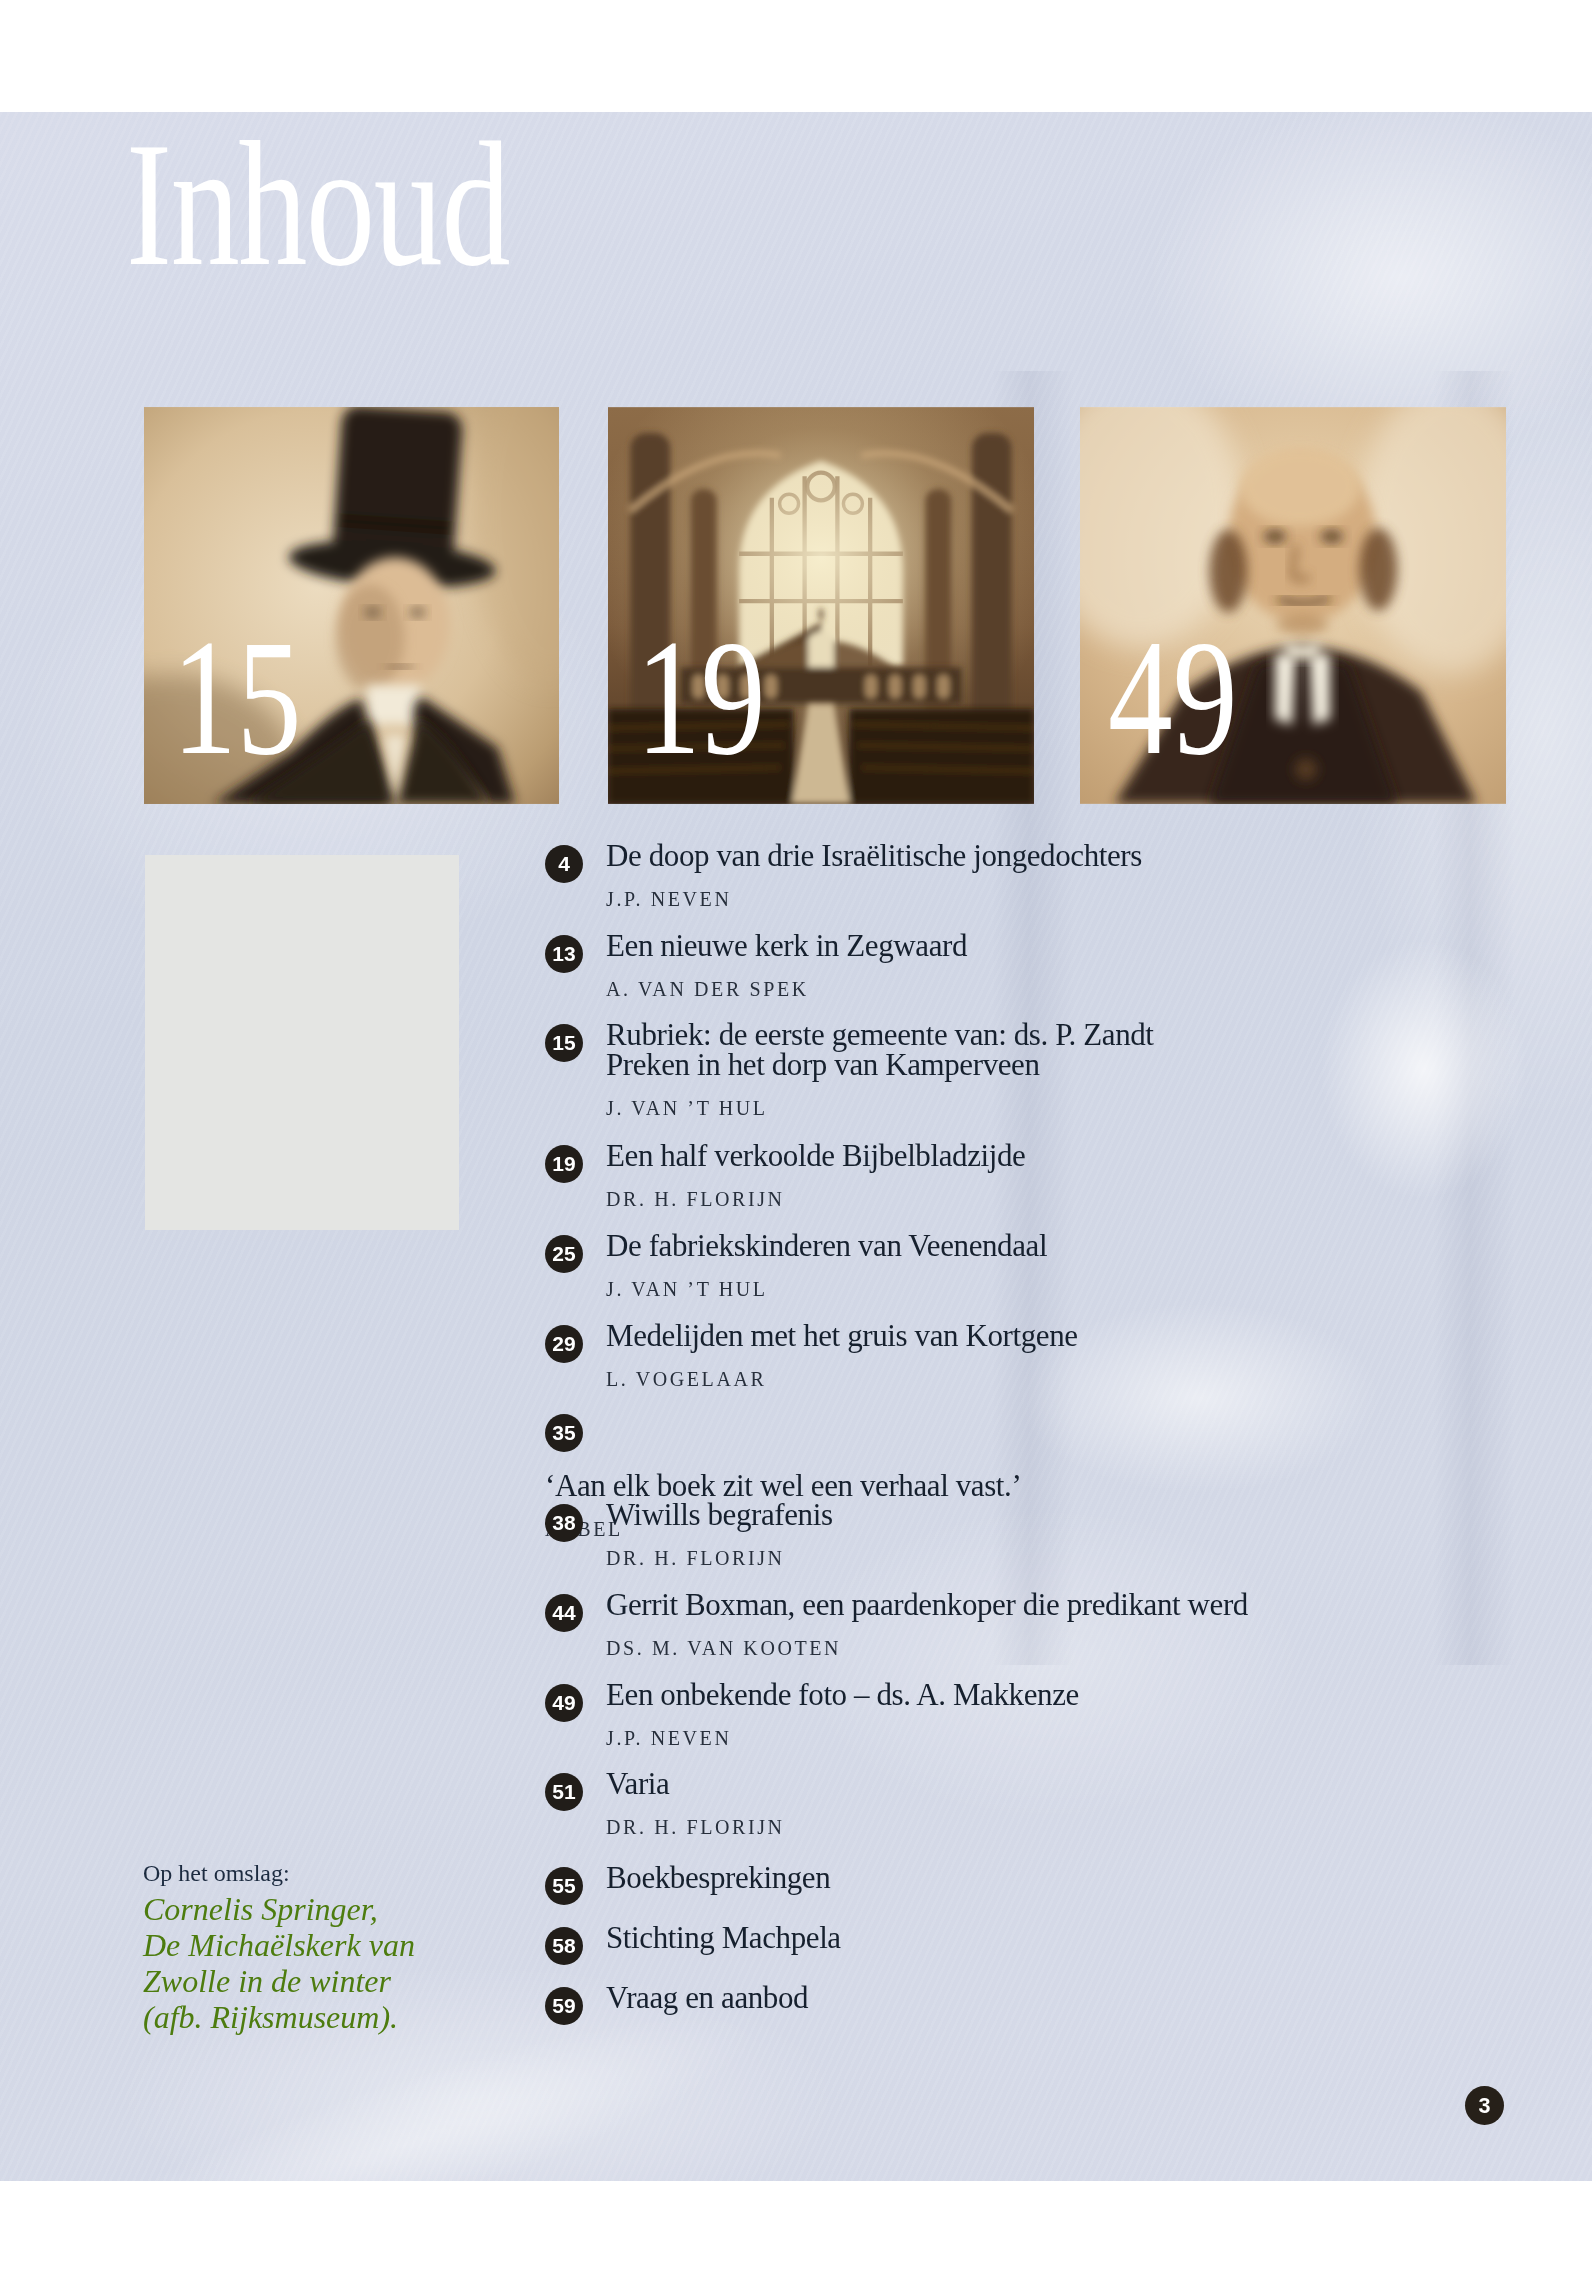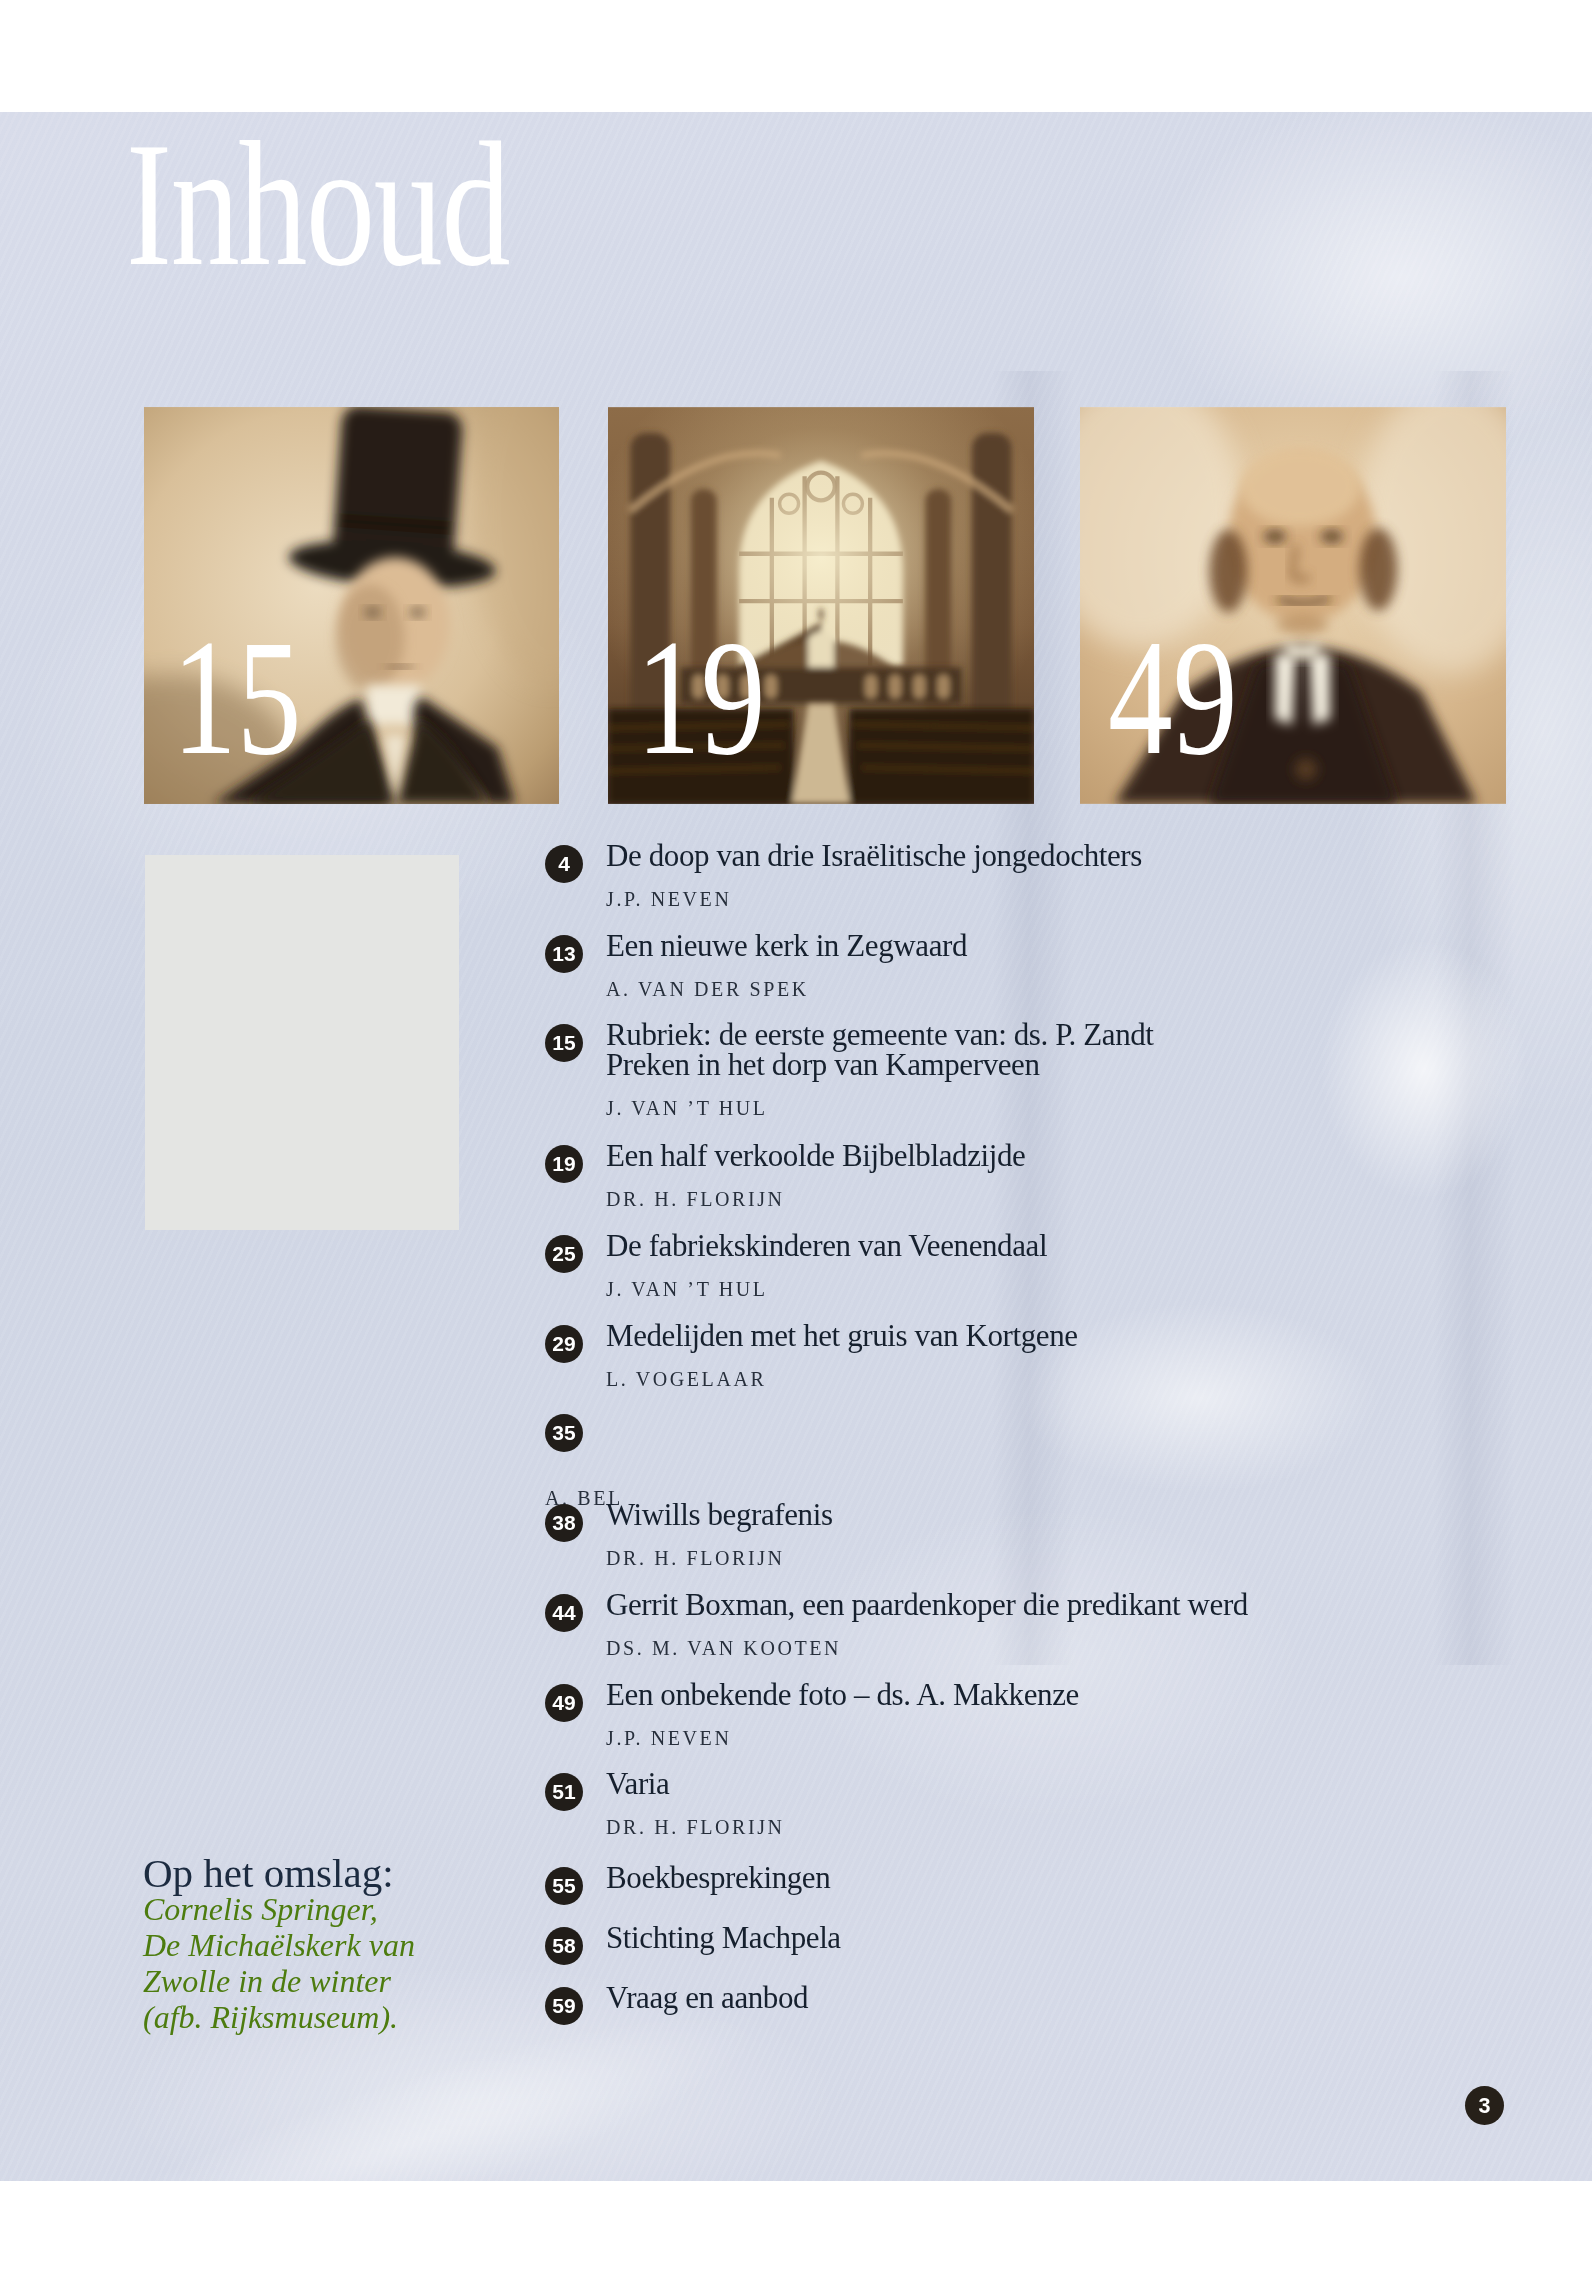--- a/index.html
+++ b/index.html
@@ -56,21 +56,21 @@
     font-family:"Liberation Sans", sans-serif;font-weight:bold;font-size:21px;
     display:flex;align-items:center;justify-content:center;}
   .etxt{display:block;}
   .etitle{font-size:31px;line-height:40px;letter-spacing:-0.4px;color:#16202e;
     margin-top:-9.5px;white-space:nowrap;}
   .eauthor{font-size:20px;line-height:21px;letter-spacing:2.6px;color:#272f3c;
     margin-top:13px;white-space:nowrap;}
 
   
   .cover-note{position:absolute;left:143px;top:1855px;}
-  .cover-label{font-size:41px;line-height:36px;color:#1c2b40;}
+  .cover-label{font-size:24px;line-height:36px;color:#1c2b40;}
   .cover-line{font-size:32px;line-height:36px;font-style:italic;color:#4d7c0f;}
 
   
   .folio{position:absolute;left:1465px;top:2086px;width:39px;height:39px;border-radius:50%;
     background:#262019;color:#ffffff;
     font-family:"Liberation Sans", sans-serif;font-weight:bold;font-size:21.6px;
     display:flex;align-items:center;justify-content:center;}
 </style>
 </head>
 <body>
@@ -290,20 +290,21 @@
       <li class="entry" style="top: 1325px;">
         <span class="badge">29</span>
         <div class="etxt">
           <div class="etitle">Medelijden met het gruis van Kortgene</div>
           <div class="eauthor">L. VOGELAAR</div>
         </div>
       </li>
       <li class="entry" style="top: 1414px; flex-direction: column;">
         <span class="badge">35</span>
         <div class="etxt">
+          <div class="etitle">‘Aan elk boek zit wel een verhaal vast.’</div>
           <div class="eauthor">A. BEL</div>
         </div>
       </li>
       <li class="entry" style="top: 1504px;">
         <span class="badge">38</span>
         <div class="etxt">
           <div class="etitle">Wiwills begrafenis</div>
           <div class="eauthor">DR. H. FLORIJN</div>
         </div>
       </li>

